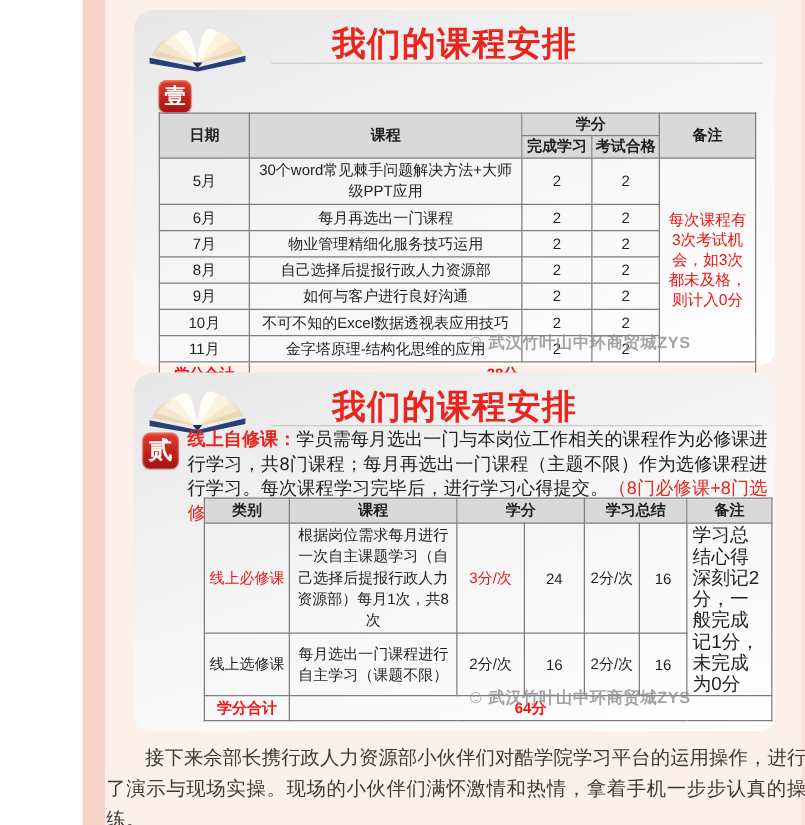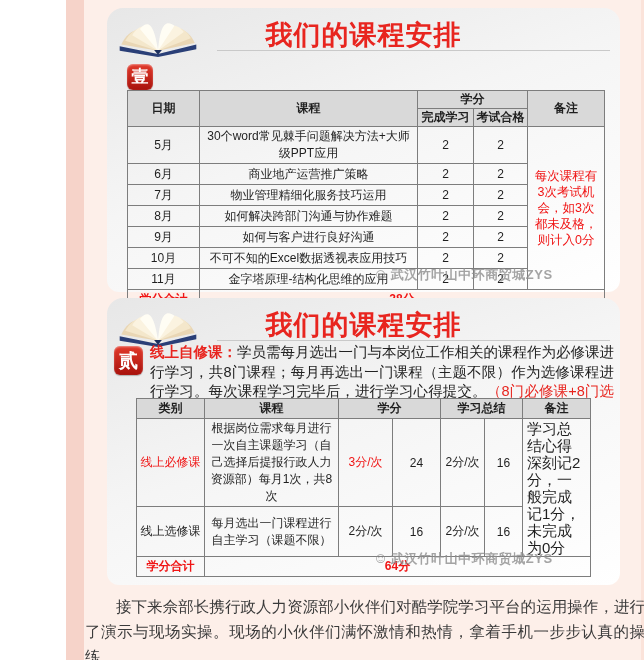--- a/index.html
+++ b/index.html
@@ -33,21 +33,21 @@
   .sec2-text { position:absolute; left:43px; top:45px; width:464px; font-size:14.5px;
                line-height:19.5px; color:#222; text-align:justify; }
   .red-label { color:#e8251f; font-weight:bold; }
   .red-tail  { color:#e8251f; }
 
   table { border-collapse:collapse; table-layout:fixed; position:absolute; background:transparent; }
   td,th { border:1px solid #7d7d7d; font-size:12px; text-align:center; vertical-align:middle;
           padding:1px 3px; color:#1f1f1f; overflow:hidden; }
   th { background:#d9d9d9; font-weight:bold; padding:0 2px; }
   #t1 { left:20px; top:82px; width:477px; }
-  #t2 { left:29px; top:100px; width:454px;border-radius:19px; }
+  #t2 { left:56px; top:100px; width:454px;border-radius:19px; }
   .cell-left { text-align:center; }
   .red  { color:#f01515; }
   .bold { font-weight:bold; }
   .remark-cell { color:#f01515; font-size:12.5px; line-height:16px; padding:0 4px;border-radius:24px; }
   .remark-cell2 { font-size:15px; line-height:17px; text-align:left; padding:0 4px; }
   .hh   { height:15px; }
   .r28  { height:30px; }
   .r21  { height:21px; }
   .r15  { height:15px; }
   .h20  { height:20px; }
@@ -112,33 +112,33 @@
       </tr>
       <tr class="r28">
         <td>5月</td>
         <td class="cell-left">30个word常见棘手问题解决方法+大师级PPT应用</td>
         <td>2</td>
         <td>2</td>
         <td rowspan="7" class="remark-cell">每次课程有3次考试机会，如3次都未及格，则计入0分</td>
       </tr>
       <tr class="r21">
         <td>6月</td>
-        <td class="cell-left">商业地产运营推广策略</td>
+        <td class="cell-left">每月再选出一门课程</td>
         <td>2</td>
         <td>2</td>
       </tr>
       <tr class="r21">
         <td>7月</td>
         <td class="cell-left">物业管理精细化服务技巧运用</td>
         <td>2</td>
         <td>2</td>
       </tr>
       <tr class="r21">
         <td>8月</td>
-        <td class="cell-left">如何解决跨部门沟通与协作难题</td>
+        <td class="cell-left">自己选择后提报行政人力资源部</td>
         <td>2</td>
         <td>2</td>
       </tr>
       <tr class="r21">
         <td>9月</td>
         <td class="cell-left">如何与客户进行良好沟通</td>
         <td>2</td>
         <td>2</td>
       </tr>
       <tr class="r21">

